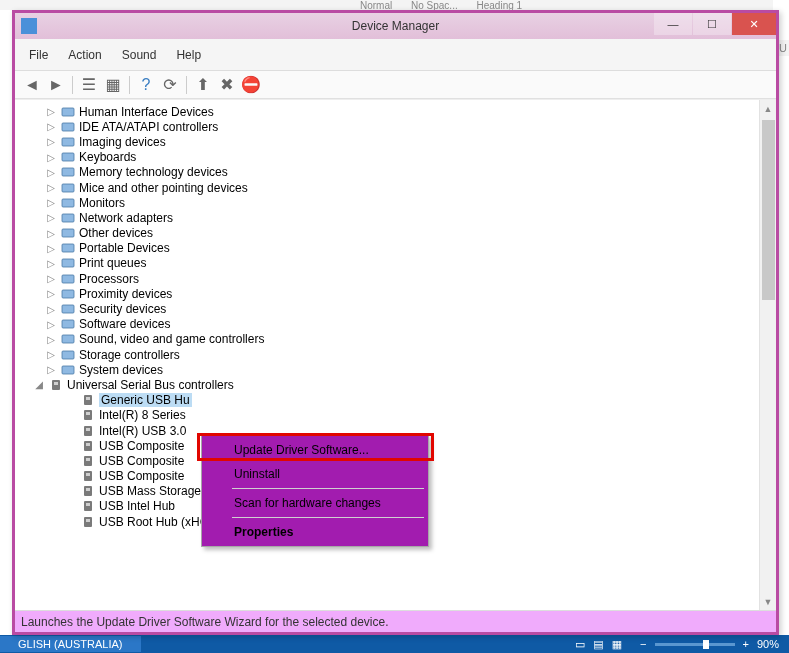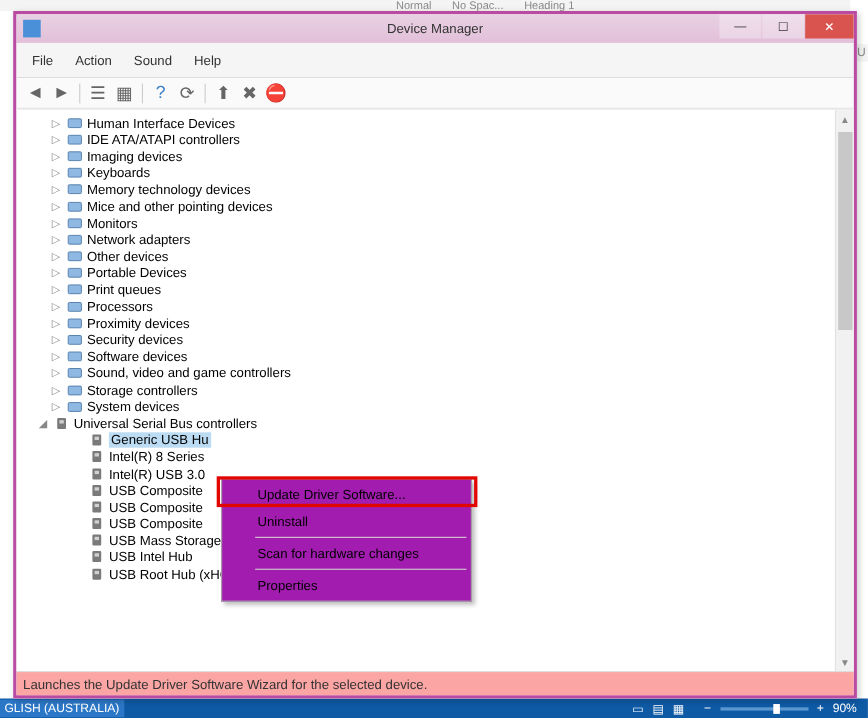--- a/index.html
+++ b/index.html
@@ -17,21 +17,21 @@
     background: #f4f4f4;
     font-size: 10px; color: #888;
   }
   .bg-top span { margin: 0 8px; }
   .bg-bottom {
     position: absolute; bottom: 0; left: 0; right: 0; height: 18px;
     background: #0f5aa5;
     color: #fff; font-size: 11px;
     display: flex; align-items: center;
   }
-  .bg-bottom .lang { background: #2b77c7; padding: 2px 4px; }
+  .bg-bottom .lang { background: #2b77c7; padding: 2px 18px; }
   .bg-bottom .spacer { flex: 1; }
   .bg-bottom .zoom { display: flex; align-items: center; gap: 8px; padding: 0 10px; }
   .zoom-track { width: 80px; height: 3px; background: #5a97d0; position: relative; }
   .zoom-thumb { position: absolute; left: 60%; top: -3px; width: 6px; height: 9px; background: #fff; }
 
   
   .window {
     position: absolute;
     left: 12px; top: 10px;
     width: 767px; height: 625px;
@@ -134,42 +134,42 @@
   }
   .scroll-arrow.bottom { position:absolute; bottom:0;left:0;right:0;}
   .scroll-thumb {
     position: absolute; top: 20px; left: 2px;
     width: 13px; height: 180px;
     background: #c8c8c8;
   }
 
   .statusbar {
     height: 22px;
-    background: #fca5a5;
+    background: #f0abfc;
     border-top: 1px solid #ddd;
     font-size: 12px; color: #333;
     display: flex; align-items: center;
     padding-left: 6px;
   }
 
   
   .context-menu {
     position: absolute;
     left: 201px; top: 435px;
     width: 228px;
     background: #a21caf;
     border: 1px solid #a7a7a7;
     box-shadow: 3px 3px 4px rgba(0,0,0,0.25);
     font-size: 12px; color: #000;
     padding: 2px;
   }
   .cm-item {
     padding: 5px 10px 5px 30px;
   }
-  .cm-item.bold { font-weight: normal; }
+  .cm-item.bold { font-weight: bold; }
   .cm-sep { height: 1px; background: #d0d0d0; margin: 2px 2px 2px 28px; }
   .highlight-box {
     position: absolute;
     border: 3px solid #e10600;
     pointer-events: none;
   }
 </style>
 </head>
 <body>
 

